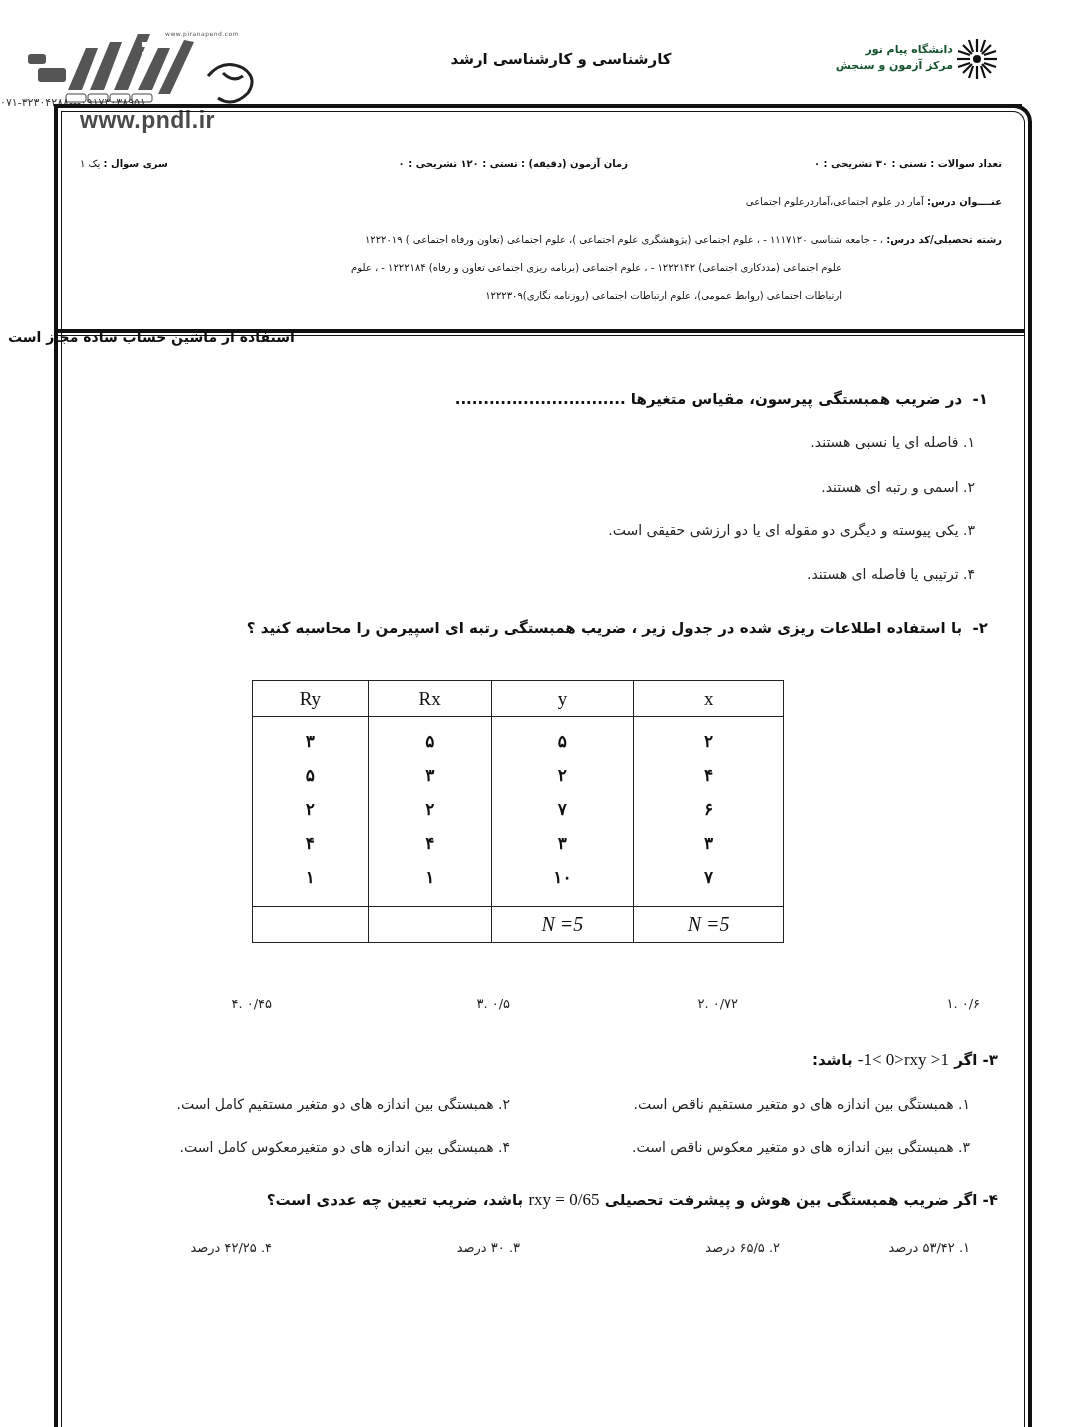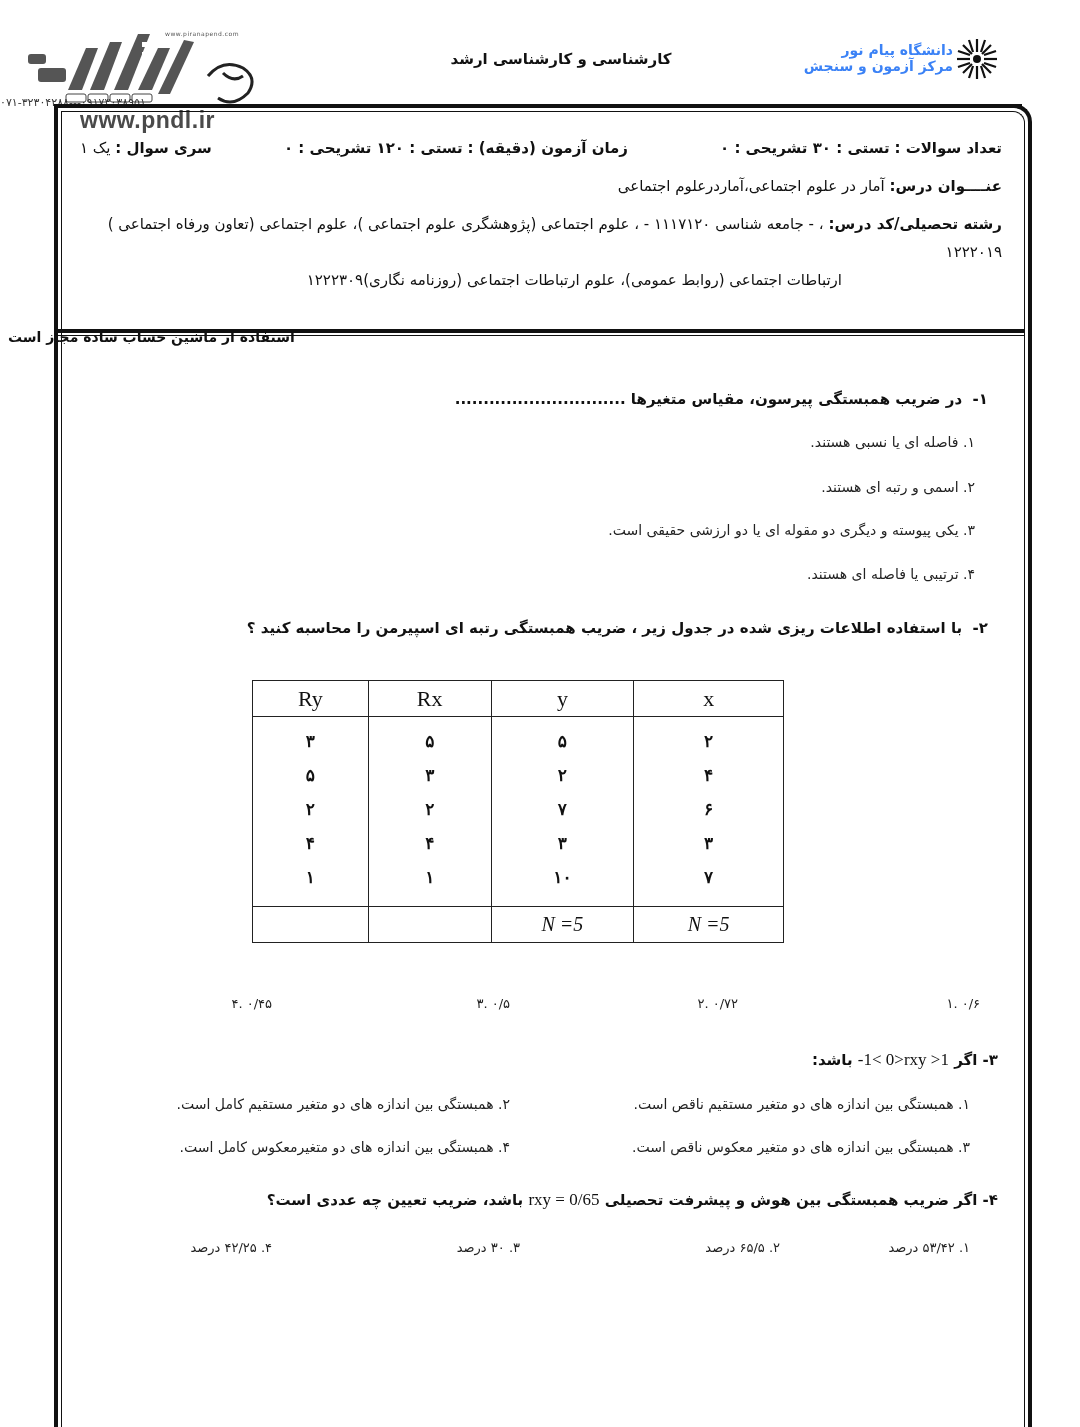--- a/index.html
+++ b/index.html
@@ -9,53 +9,53 @@
   .rtl { direction: rtl; unicode-bidi: plaintext; }
   .bold { font-weight: bold; }
 
   
   .logo-left { left: 18px; top: 28px; width: 245px; height: 105px; }
   .logo-url-small { left: 165px; top: 30px; font-size: 6px; color: #555; letter-spacing: 0.5px; }
   .logo-phone { left: 0px; top: 96px; font-size: 11px; color: #333; letter-spacing: 0.3px; font-family: "DejaVu Sans", sans-serif; }
   .logo-www { left: 80px; top: 107px; font-size: 23px; font-weight: bold; color: #4a4a4a; font-family: "Liberation Sans", sans-serif; letter-spacing: 0.5px; }
   .center-title { left: 0; width: 1080px; top: 50px; text-align: center; font-size: 15px; font-weight: bold; margin-left: 33px; }
   .center-title span { position: relative; left: -12px; }
-  .uni-name { right: 127px; top: 42px; text-align: right; font-size: 14px; font-weight: bold; line-height: 16px; color: #3b82f6; }
+  .uni-name { right: 127px; top: 42px; text-align: right; font-size: 11px; font-weight: bold; line-height: 16px; color: #14532d; }
   .uni-emblem { right: 82px; top: 38px; width: 42px; height: 42px; }
 
   
   .frame { left: 54px; top: 104px; width: 978px; height: 1340px; border: 4px solid #111; border-top-right-radius: 18px; border-bottom: none; }
   .frame::after { content: ""; position: absolute; left: 3px; top: 3px; right: 3px; bottom: 0; border: 1px solid #111; border-top-right-radius: 12px; border-bottom: none; }
   .frame-divider { left: 58px; width: 966px; top: 329px; height: 4px; background: #111; }
   .frame-divider2 { left: 58px; width: 966px; top: 335px; height: 1px; background: #111; }
   .top-rule { left: 262px; top: 104px; width: 760px; height: 3px; background: #111; }
 
   
-  .info { font-size: 15px; line-height: 20px; }
+  .info { font-size: 10px; line-height: 20px; margin-top: 16px; }
   .info-count { right: 78px; top: 138px; }
   .info-time { right: 452px; top: 138px; }
   .info-series { left: 80px; top: 138px; }
   .info-title { right: 78px; top: 176px; }
   .info-major { right: 78px; top: 210px; width: 930px; text-align: right; line-height: 28px; }
   .info-major .indent { display: block; padding-right: 160px; }
 
   .calc-note { left: 0; width: 1080px; top: 329px; text-align: left; font-size: 14px; font-weight: bold; }
   .calc-note span { position: relative; left: 8px; }
 
   
   .q { font-size: 15px; font-weight: bold; }
   .opt { font-size: 14px; color: #222; }
   .q1 { right: 92px; top: 390px; }
   .q1-opt { right: 105px; }
 
   .q2 { right: 92px; top: 619px; }
 
   table.data { position: absolute; left: 252px; top: 680px; width: 532px; border-collapse: collapse; direction: rtl; }
   table.data td, table.data th { border: 1.5px solid #222; text-align: center; font-weight: normal; font-family: "Liberation Serif", serif; }
-  table.data th { height: 36px; font-size: 22px; }
+  table.data th { height: 36px; font-size: 19px; }
   table.data td.body { vertical-align: top; height: 190px; padding-top: 8px; font-size: 17px; line-height: 34px; font-weight: bold; }
   table.data td.foot { height: 36px; font-size: 20px; font-style: italic; }
   table.data th:nth-child(1), table.data td:nth-child(1) { width: 150px; }
   table.data th:nth-child(2), table.data td:nth-child(2) { width: 143px; }
   table.data th:nth-child(3), table.data td:nth-child(3) { width: 123px; }
   table.data th:nth-child(4), table.data td:nth-child(4) { width: 116px; }
 
   .ans-row { font-size: 13px; color: #222; text-align: center; }
   .q3 { right: 82px; top: 1050px; }
   .q3 .math { font-family: "Liberation Serif", serif; font-weight: normal; font-size: 17px; }
@@ -140,20 +140,21 @@
   <span class="bold">سری سوال :</span>
   <span>یک ۱</span>
 </div>
 <div class="abs info info-title rtl">
   <span class="bold">عنــــوان درس:</span>
   <span>آمار در علوم اجتماعی،آماردرعلوم اجتماعی</span>
 </div>
 <div class="abs info info-major rtl">
   <span class="bold">رشته تحصیلی/کد درس:</span>
   <span>، - جامعه شناسی ۱۱۱۷۱۲۰ - ، علوم اجتماعی (پژوهشگری علوم اجتماعی )، علوم اجتماعی (تعاون ورفاه اجتماعی ) ۱۲۲۲۰۱۹</span>
+  <span class="indent">علوم اجتماعی (مددکاری اجتماعی) ۱۲۲۲۱۴۲ - ، علوم اجتماعی (برنامه ریزی اجتماعی تعاون و رفاه) ۱۲۲۲۱۸۴ - ، علوم</span>
   <span class="indent">ارتباطات اجتماعی (روابط عمومی)، علوم ارتباطات اجتماعی (روزنامه نگاری)۱۲۲۲۳۰۹</span>
 </div>
 
 <div class="abs calc-note rtl"><span>استفاده از ماشین حساب ساده مجاز است</span></div>
 
 <div class="abs q q1 rtl">
   <span>۱-</span>&nbsp;
   <span>در ضریب همبستگی پیرسون،  مقیاس متغیرها ..............................</span>
 </div>
 <div class="abs opt q1-opt rtl" style="top:434px">۱. فاصله ای یا نسبی هستند.</div>

